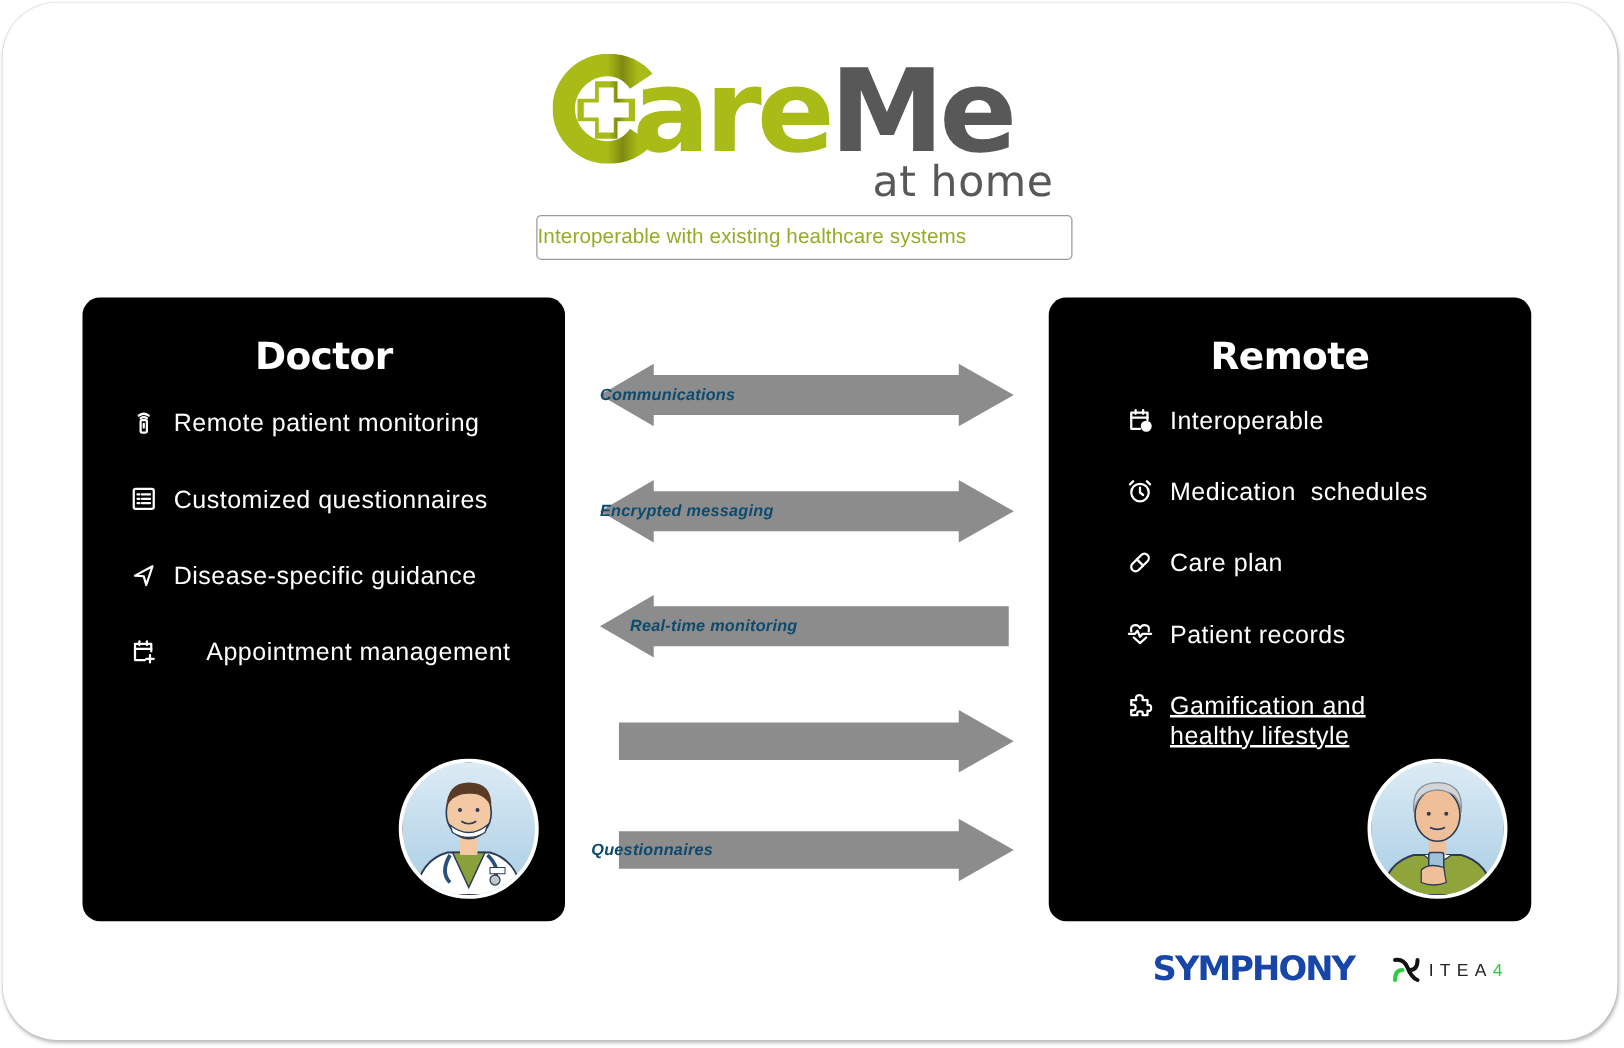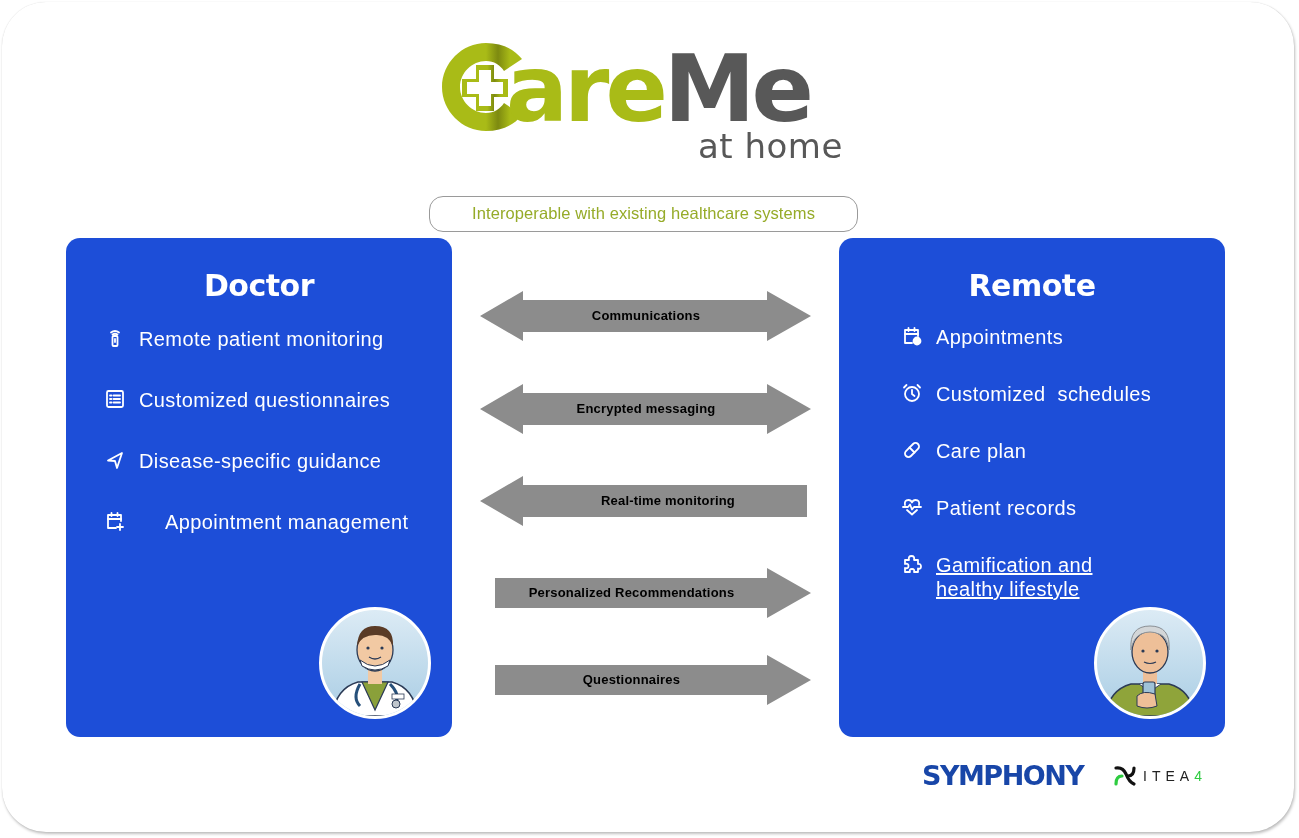--- a/index.html
+++ b/index.html
@@ -8,41 +8,41 @@
     box-shadow: 1px 2px 3px rgba(0,0,0,0.25), 0 0 1px rgba(0,0,0,0.15); }
 
   
   .logo { position:absolute; left:440px; top:40px; width:410px; height:125px; }
   .logo-word { position:absolute; left:0; top:0; font-family:"DejaVu Sans", sans-serif; font-weight:bold; font-size:92px; letter-spacing:-4px; line-height:100px; white-space:nowrap; }
   .logo-care { color:#a9bb17;margin-top:45px; }
   .logo-me { color:#585858; }
   .logo-cross { position:absolute; left:2px; top:3px; width:84px; height:88px; }
   .logo-sub { position:absolute; left:258px; top:86px; font-family:"DejaVu Sans", sans-serif; font-size:34px; color:#585858; font-weight:normal; letter-spacing:0.5px; }
 
-  .tagline { position:absolute; left:429px; top:172px; width:429px; height:36px; border:1.5px solid #9a9a9a; border-radius:14px; box-sizing:border-box;
-    color:#96ab29; font-size:16.5px; text-align:center; line-height:33px; white-space:nowrap; letter-spacing:0.1px;margin-top:24px; }
-
-  
-  .panel { position:absolute; top:238px; width:386px; height:499px; background:#1d4ed8; border-radius:14px; color:#fff; }
+  .tagline { position:absolute; left:429px; top:172px; width:429px; height:36px; border:1.5px solid #9a9a9a; border-radius:4px; box-sizing:border-box;
+    color:#96ab29; font-size:16.5px; line-height:33px; white-space:nowrap; letter-spacing:0.1px; }
+
+  
+  .panel { position:absolute; top:238px; width:386px; height:499px; background:#000000; border-radius:14px; color:#fff; }
   .panel.doctor { left:66px; }
   .panel.patient { left:839px; }
   .panel-title { position:absolute; top:30px; left:0; width:100%; text-align:center; font-family:"DejaVu Sans", sans-serif; font-weight:bold; font-size:30px; letter-spacing:-0.5px; }
   .panel.doctor .panel-title { left:0; width:386px; }
   .panel.patient .panel-title { left:0; width:386px; }
 
   .item { position:absolute; display:flex; align-items:flex-start; font-size:20px; letter-spacing:0.4px; line-height:24px; }
   .item .ico { width:22px; height:22px; margin-right:13px; flex:0 0 22px; display:flex; align-items:center; justify-content:center; }
   .item svg { width:20px; height:20px; stroke:#fff; fill:none; stroke-width:1.8; stroke-linecap:round; stroke-linejoin:round; }
 
   .avatar { position:absolute; width:106px; height:106px; border-radius:50%; background:linear-gradient(#dcebf5,#a9cde4); border:3px solid #fff; overflow:hidden; }
 
   
   .arrow { position:absolute; }
   .arrow svg { position:absolute; left:0; top:0; }
-  .arrow-label { position:absolute; left:0; width:100%; text-align:center; color:#000000; font-size:13px; font-weight:bold; letter-spacing:0.2px; }
+  .arrow-label { position:absolute; left:0; width:100%; color:#0c4a6e; font-size:13px; font-weight:bold; letter-spacing:0.2px;font-style:italic; }
 
   
   .symphony { position:absolute; left:922px; top:760px; color:#1846a8; font-family:"DejaVu Sans", sans-serif; font-weight:bold; font-size:27px; letter-spacing:-1.5px; }
   .itea { position:absolute; left:1113px; top:764px; display:flex; align-items:center; }
   .itea-text { font-size:14px; letter-spacing:5px; color:#222; margin-left:6px; }
   .itea-four { color:#2ecc40; }
 </style>
 </head>
 <body>
 
@@ -148,32 +148,32 @@
   <div class="item" style="left:62px; top:87px;">
     <span class="ico">
       <svg viewBox="0 0 20 20">
           <path d="M10 17 H3 V4 H16 V10"></path>
           <line x1="3" y1="8" x2="16" y2="8"></line>
           <line x1="6.5" y1="2" x2="6.5" y2="5"></line>
           <line x1="12.5" y1="2" x2="12.5" y2="5"></line>
           <circle cx="15" cy="15" r="3.5" fill="#fff"></circle>
         </svg>
     </span>
-    <span>Appointments</span>
+    <span>Interoperable</span>
   </div>
   <div class="item" style="left:62px; top:144px;">
     <span class="ico">
       <svg viewBox="0 0 20 20">
           <circle cx="10" cy="11" r="7"></circle>
           <polyline points="10,7 10,11 12.5,13"></polyline>
           <line x1="2" y1="4.5" x2="4.5" y2="2"></line>
           <line x1="18" y1="4.5" x2="15.5" y2="2"></line>
         </svg>
     </span>
-    <span style="white-space:pre">Customized  schedules</span>
+    <span style="white-space:pre">Medication  schedules</span>
   </div>
   <div class="item" style="left:62px; top:201px;">
     <span class="ico">
       <svg viewBox="0 0 20 20">
           <rect x="1.5" y="6.5" width="17" height="7" rx="3.5" transform="rotate(-45 10 10)"></rect>
           <line x1="7.5" y1="7.5" x2="12.5" y2="12.5"></line>
         </svg>
     </span>
     <span>Care plan</span>
   </div>
@@ -233,21 +233,20 @@
   <svg width="328" height="50" viewBox="0 0 328 50">
       <polygon points="0,25 43,0 43,9 327,9 327,41 43,41 43,50" fill="#8c8c8c"></polygon>
     </svg>
   <div class="arrow-label" style="top:17px; left:24px;">Real-time monitoring</div>
 </div>
 
 <div class="arrow" style="left:495px; top:568px; width:317px; height:50px;">
   <svg width="317" height="50" viewBox="0 0 317 50">
       <polygon points="0,10 272,10 272,0 316,25 272,50 272,40 0,40" fill="#8c8c8c"></polygon>
     </svg>
-  <div class="arrow-label" style="top:17px; left:-22px;">Personalized Recommendations</div>
 </div>
 
 <div class="arrow" style="left:495px; top:655px; width:317px; height:50px;">
   <svg width="317" height="50" viewBox="0 0 317 50">
       <polygon points="0,10 272,10 272,0 316,25 272,50 272,40 0,40" fill="#8c8c8c"></polygon>
     </svg>
   <div class="arrow-label" style="top:17px; left:-22px;">Questionnaires</div>
 </div>
 
 <div class="symphony">SYMPHONY</div>

